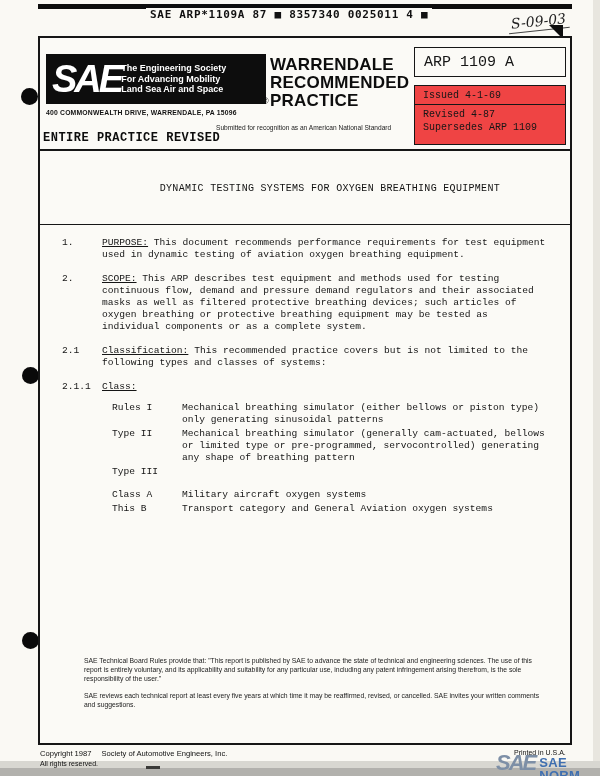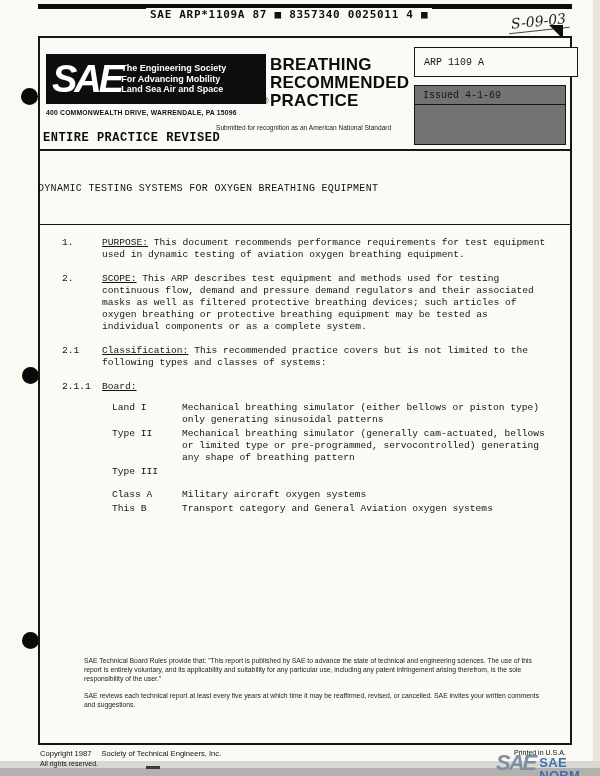--- a/index.html
+++ b/index.html
@@ -43,30 +43,30 @@
   .reg-mark{position:absolute;left:262px;top:96px;font-size:9px;color:#111;}
   .address{position:absolute;left:46px;top:109px;font-size:6.8px;font-weight:bold;
     letter-spacing:0.2px;color:#111;white-space:nowrap;}
   .doc-type{position:absolute;left:270px;top:56px;font-weight:bold;font-size:17px;
     line-height:1.05;color:#0d0d0d;letter-spacing:0.2px;}
   .standard-note{position:absolute;left:216px;top:124px;font-size:6.6px;color:#222;white-space:nowrap;}
   .banner{position:absolute;left:43px;top:131px;font-family:"Liberation Mono",monospace;
     font-weight:bold;font-size:12px;letter-spacing:0.5px;color:#0d0d0d;white-space:nowrap;}
   .header-rule{position:absolute;left:38px;top:149px;width:534px;border-top:2px solid #161616;}
 
-  .doc-num-box{position:absolute;left:414px;top:47px;width:164px;height:30px;
+  .doc-num-box{position:absolute;left:414px;top:47px;width:152px;height:30px;
     border:1.5px solid #161616;box-sizing:border-box;display:flex;align-items:center;
-    padding-left:9px;font-family:"Liberation Mono",monospace;font-size:10px;background:#fbfaf6;}
+    padding-left:9px;font-family:"Liberation Mono",monospace;font-size:15px;background:#fbfaf6;}
   .doc-dates-box{position:absolute;left:414px;top:85px;width:152px;height:60px;
-    border:1.5px solid #161616;box-sizing:border-box;background:#737373;
+    border:1.5px solid #161616;box-sizing:border-box;background:#ef4444;
     font-family:"Liberation Mono",monospace;font-size:10px;}
   .doc-dates-box .row1{padding:4px 8px 3px 8px;border-bottom:1.5px solid #161616;}
   .doc-dates-box .row2{padding:3px 8px 0 8px;line-height:1.3;}
 
-  .title{position:absolute;left:38px;top:183px;width:462px;text-align:left;
+  .title{position:absolute;left:38px;top:183px;width:462px;text-align:right;
     font-family:"Liberation Mono",monospace;font-size:10px;letter-spacing:0.3px;color:#111;}
   .title-rule{position:absolute;left:38px;top:224px;width:534px;border-top:1.5px solid #161616;}
 
   
   .body-text{position:absolute;left:62px;top:237px;width:485px;
     font-family:"Liberation Mono",monospace;font-size:9.6px;line-height:1.25;color:#151515;}
   .para{display:flex;margin-bottom:12px;}
   .para.subhead{margin-bottom:9px;}
   .num{flex:0 0 40px;}
   .ptext{flex:1;font-family:Liberation Mono, monospace;}
@@ -115,34 +115,38 @@
     <span class="sae-tagline">
       <div>The Engineering Society</div>
       <div>For Advancing Mobility</div>
       <div>Land Sea Air and Space</div>
     </span>
   </div>
   <div class="reg-mark">®</div>
   <div class="address">400 COMMONWEALTH DRIVE, WARRENDALE, PA 15096</div>
 
   <div class="doc-type">
-    <div>BREATHING</div>
+    <div>WARRENDALE</div>
     <div>RECOMMENDED</div>
     <div>PRACTICE</div>
   </div>
 
   <div class="standard-note">Submitted for recognition as an American National Standard</div>
   <div class="banner">ENTIRE PRACTICE REVISED</div>
   <div class="header-rule"></div>
 
   <div class="doc-num-box">
     <span>ARP 1109 A</span>
   </div>
   <div class="doc-dates-box">
     <div class="row1">Issued 4-1-69</div>
+    <div class="row2">
+      <div>Revised 4-87</div>
+      <div>Supersedes ARP 1109</div>
+    </div>
   </div>
 
   <div class="title">DYNAMIC TESTING SYSTEMS FOR OXYGEN BREATHING EQUIPMENT</div>
   <div class="title-rule"></div>
 
   <div class="body-text">
 
     <div class="para">
       <span class="num">1.</span>
       <div class="ptext"><span class="lead">PURPOSE:</span> <span>This document recommends performance requirements for test equipment used in dynamic testing of aviation oxygen breathing equipment.</span></div>
@@ -153,26 +157,26 @@
       <div class="ptext"><span class="lead">SCOPE:</span> <span>This ARP describes test equipment and methods used for testing continuous flow, demand and pressure demand regulators and their associated masks as well as filtered protective breathing devices; such articles of oxygen breathing or protective breathing equipment may be tested as individual components or as a complete system.</span></div>
     </div>
 
     <div class="para">
       <span class="num">2.1</span>
       <div class="ptext"><span class="lead">Classification:</span> <span>This recommended practice covers but is not limited to the following types and classes of systems:</span></div>
     </div>
 
     <div class="para subhead">
       <span class="num">2.1.1</span>
-      <div class="ptext"><span class="lead">Board:</span></div>
+      <div class="ptext"><span class="lead">Class:</span></div>
     </div>
 
     <div class="list-block">
       <div class="item-row">
-        <span class="item-label">Land I</span>
+        <span class="item-label">Rules I</span>
         <div class="item-text">Mechanical breathing simulator (either bellows or piston type) only generating sinusoidal patterns</div>
       </div>
       <div class="item-row">
         <span class="item-label">Type II</span>
         <div class="item-text">Mechanical breathing simulator (generally cam-actuated, bellows or limited type or pre-programmed, servocontrolled) generating any shape of breathing pattern</div>
       </div>
       <div class="item-row">
         <span class="item-label">Type III</span>
       </div>
     </div>
@@ -190,21 +194,21 @@
     </div>
 
   </div>
 
   <div class="footer-notes">
     <div class="fpara">SAE Technical Board Rules provide that: "This report is published by SAE to advance the state of technical and engineering sciences. The use of this report is entirely voluntary, and its applicability and suitability for any particular use, including any patent infringement arising therefrom, is the sole responsibility of the user."</div>
     <div class="fpara">SAE reviews each technical report at least every five years at which time it may be reaffirmed, revised, or cancelled. SAE invites your written comments and suggestions.</div>
   </div>
 
   <div class="copyright-line">
-    <span>Copyright 1987</span><span class="org">Society of Technical Engineers, Inc.</span>
+    <span>Copyright 1987</span><span class="org">Society of Automotive Engineers, Inc.</span>
   </div>
   <div class="rights-line">All rights reserved.</div>
   <div class="printed-note">Printed in U.S.A.</div>
 
   <div class="norm-logo">
     <span class="norm-sae">SAE</span>
     <span class="norm-text">SAE NORM</span>
   </div>
 
 </div>

